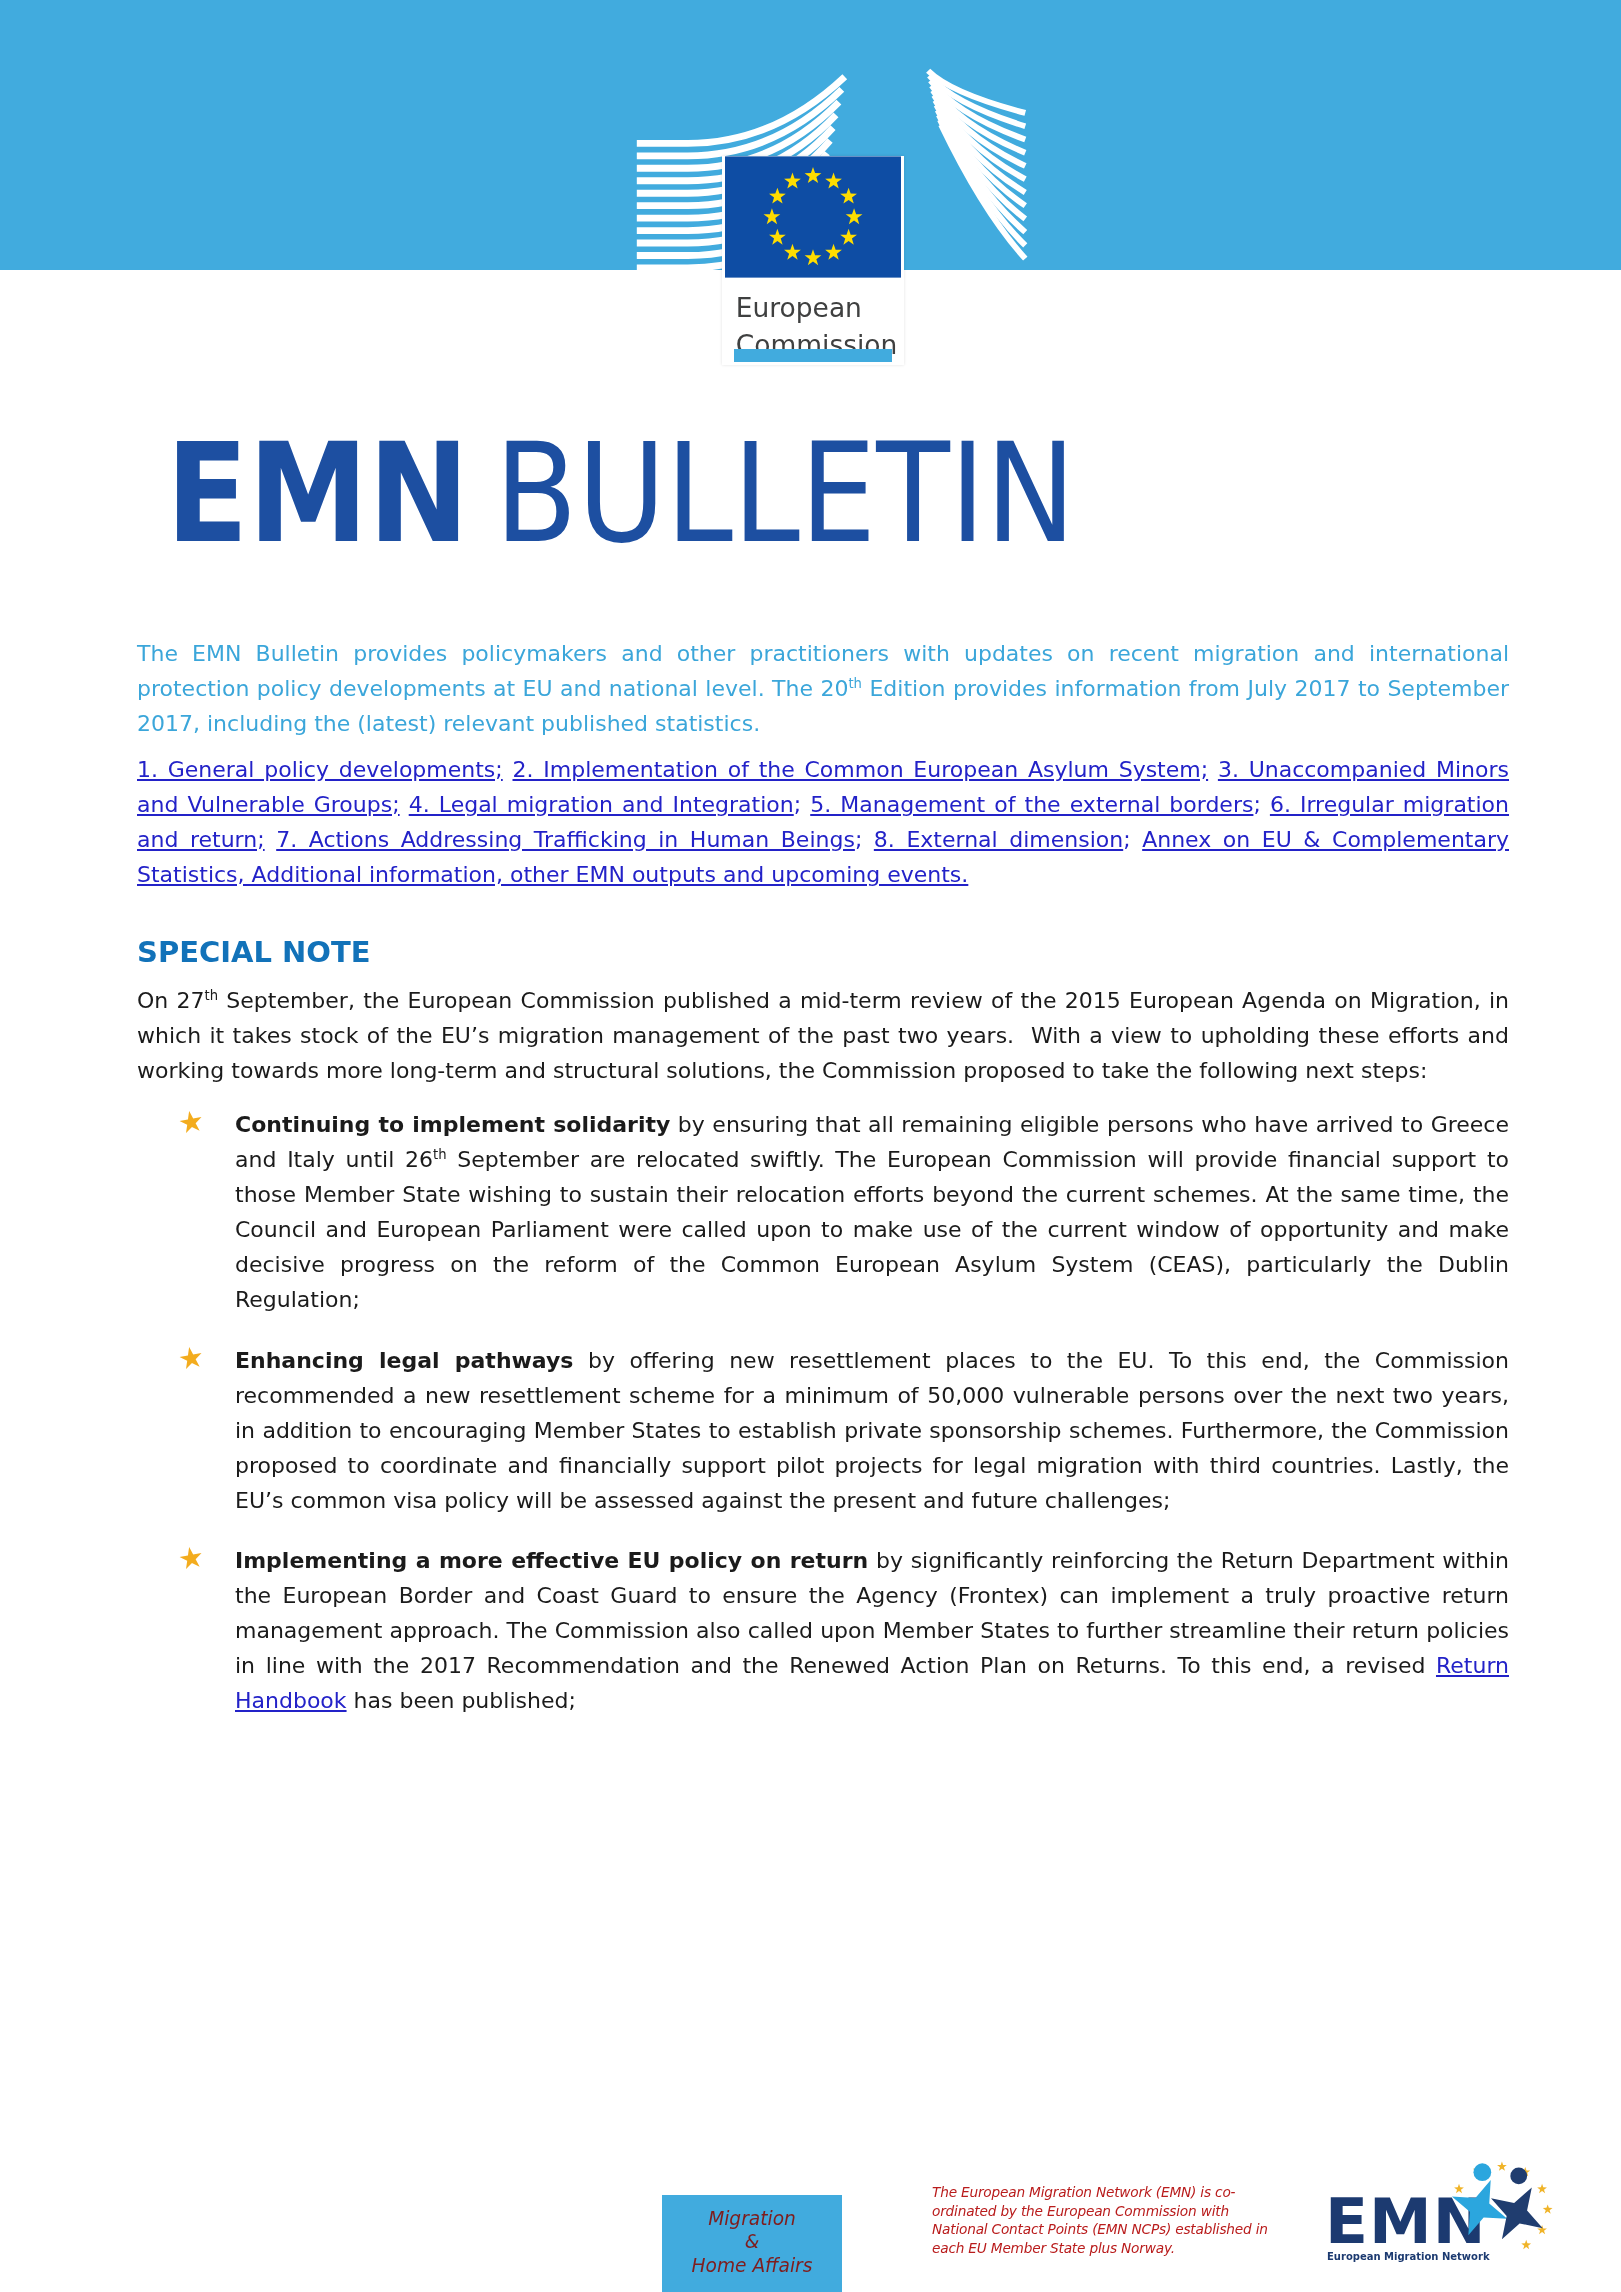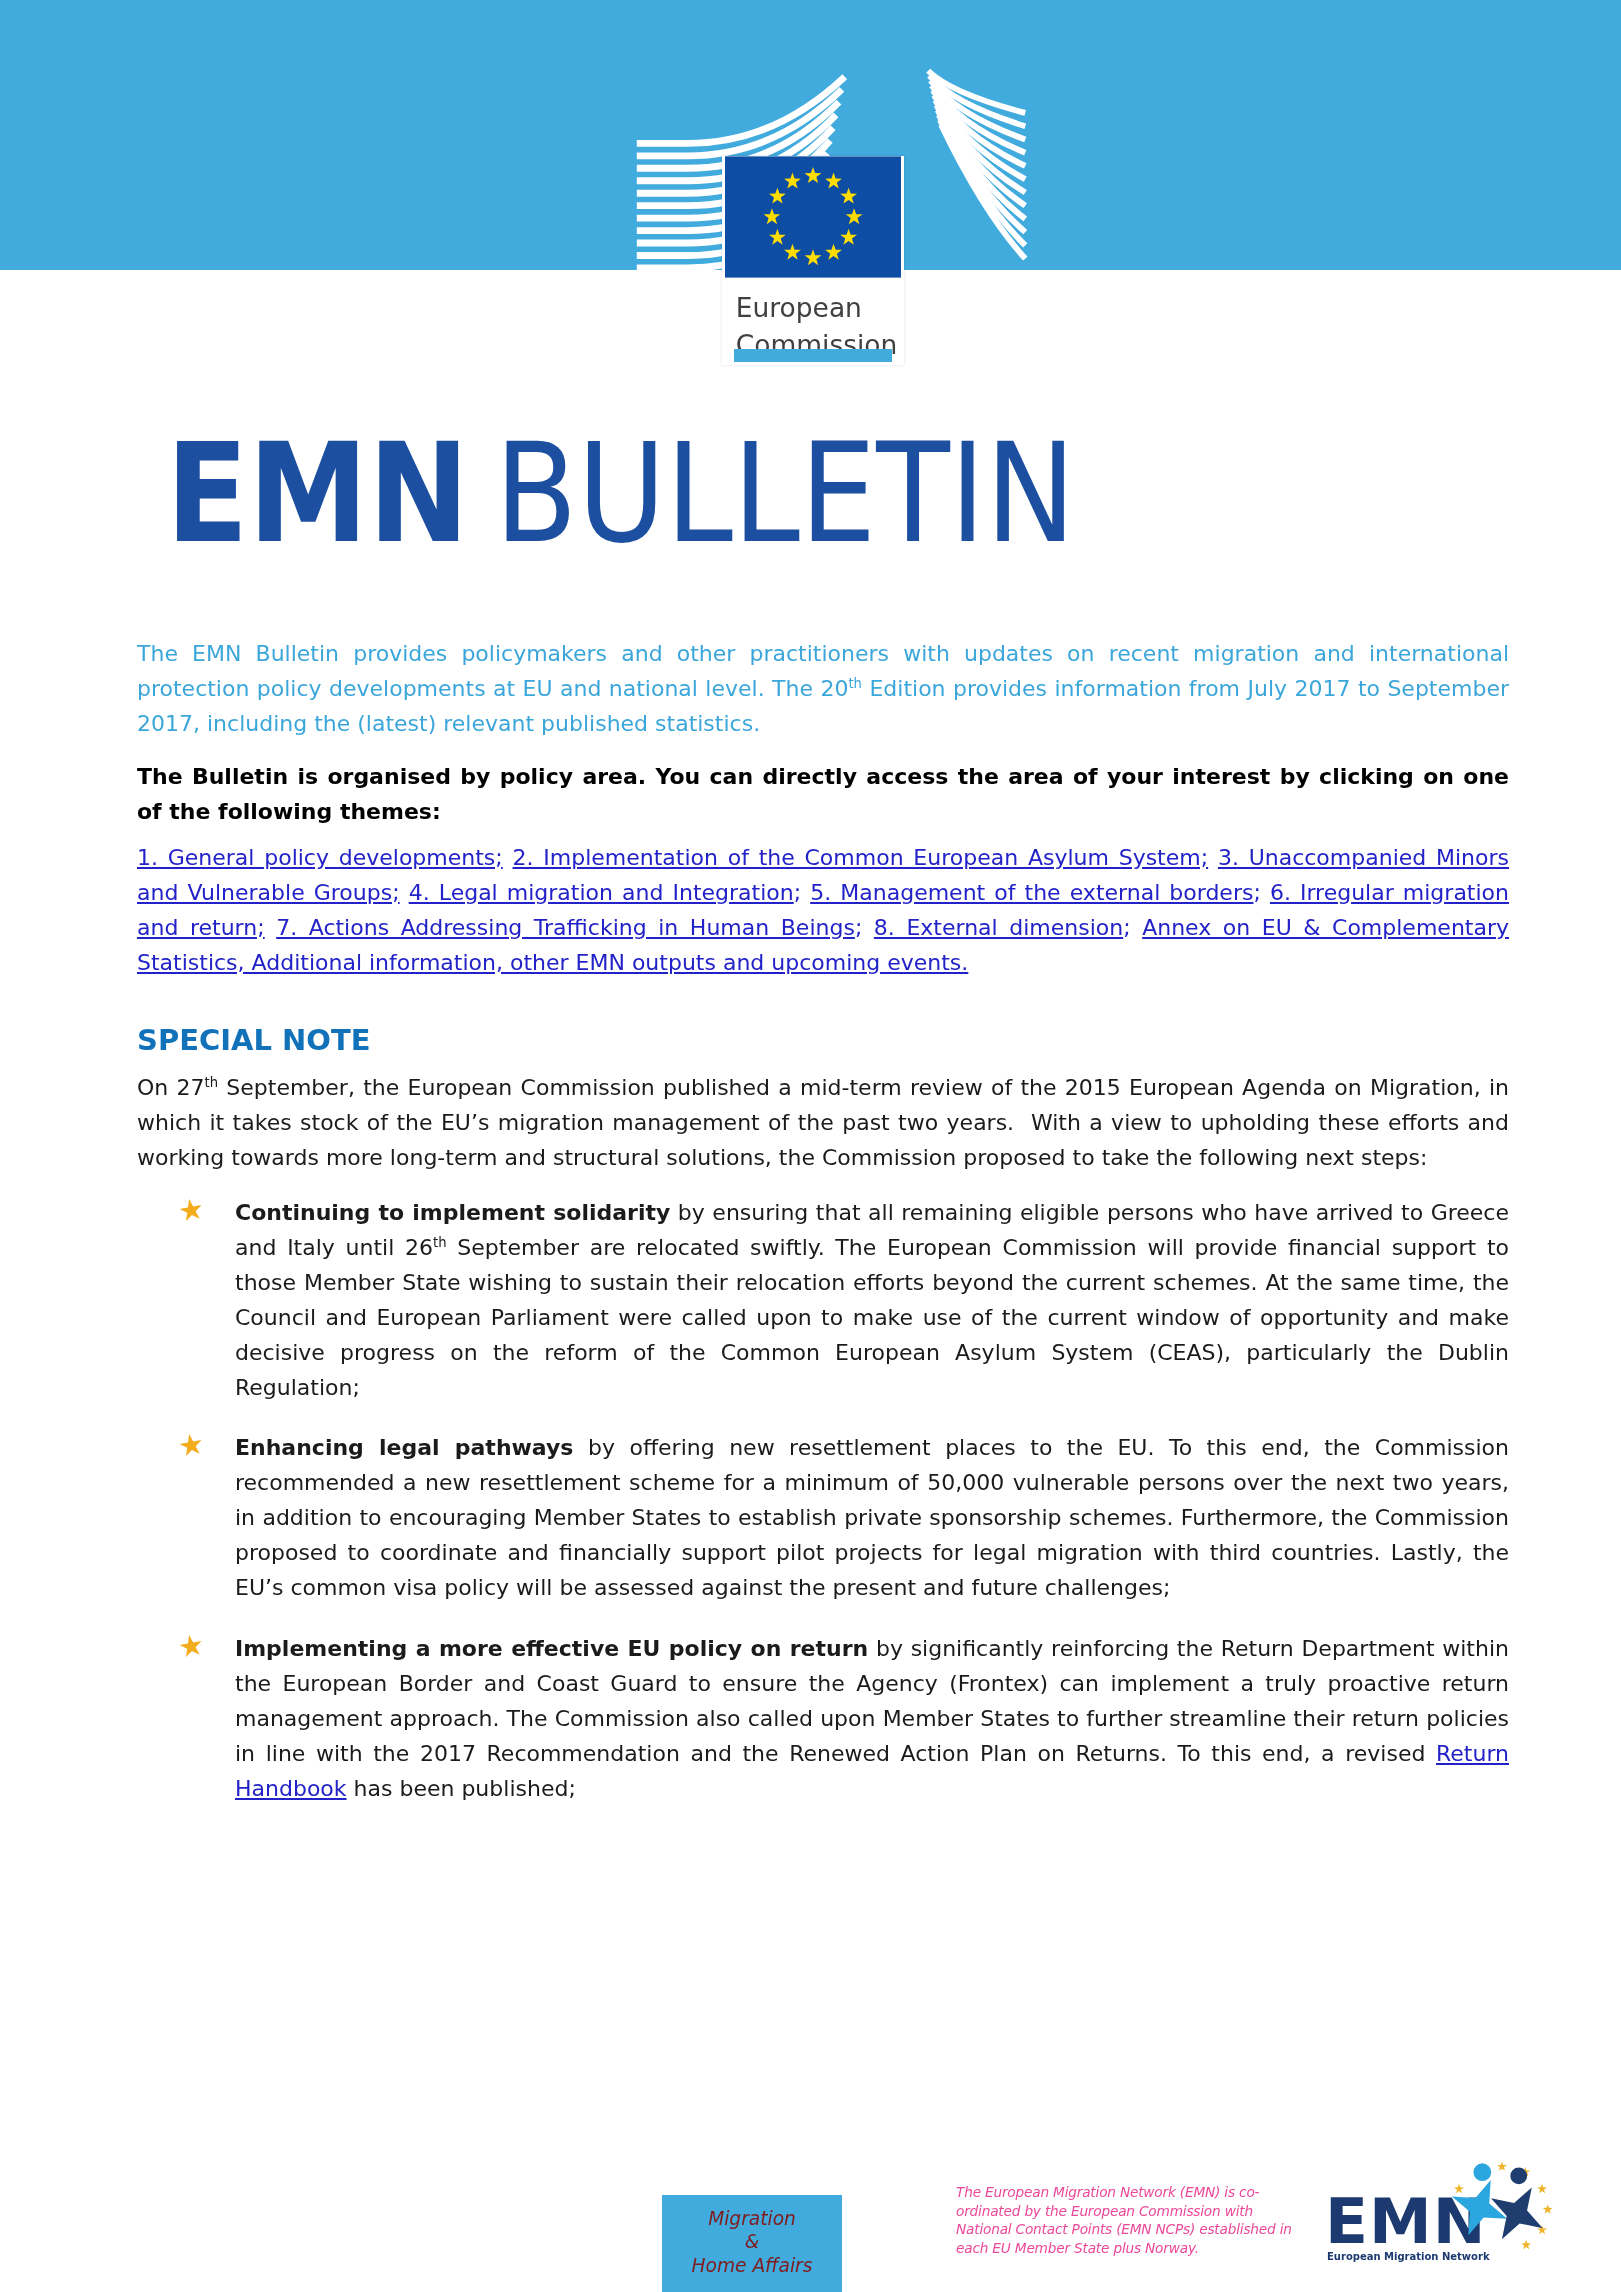--- a/index.html
+++ b/index.html
@@ -28,22 +28,22 @@
   .sn-body{margin-top:13.7px;}
   .bullets{margin-top:19.6px;}
   .bullet{position:relative;padding-left:98px;margin-bottom:25.5px;}
   .bullet .star{position:absolute;left:41px;top:-2px;font-size:29px;color:#F3AC1E;
                 transform:rotate(-10deg);}
   sup{font-size:60%;line-height:0;}
   
   .mha-box{position:absolute;left:662px;top:2195px;width:180px;height:98px;background:#41ABDE;
            color:#7f1d1d;font-style:italic;font-size:18.6px;line-height:23.5px;text-align:center;
            padding-top:11.8px;box-sizing:border-box;}
-  .foot-note{position:absolute;left:956px;top:2183px;width:343px;font-style:italic;
-             font-size:13.7px;line-height:18.6px;color:#ec4899;letter-spacing:-0.2px;}
+  .foot-note{position:absolute;left:932px;top:2183px;width:343px;font-style:italic;
+             font-size:13.7px;line-height:18.6px;color:#b91c1c;letter-spacing:-0.2px;}
   .emn-logo{position:absolute;left:1325px;top:2161px;width:240px;height:116px;}
   .emn-acronym{position:absolute;left:0;top:29px;font-size:63px;line-height:1;font-weight:bold;
                color:#1C3A70;letter-spacing:1px;}
   .emn-figures{position:absolute;left:118px;top:0;width:116px;height:98px;}
   .emn-caption{position:absolute;left:2px;top:90px;font-size:10px;font-weight:bold;color:#1C3A70;}
 </style>
 </head>
 <body>
 
 <svg width="0" height="0" style="position:absolute" aria-hidden="true">
@@ -110,21 +110,20 @@
   </div>
 
   <div class="main">
 
     <div class="doc-title">
       <span class="t-bold">EMN</span><span class="t-light">BULLETIN</span>
     </div>
 
     <p class="para intro"><span>The EMN Bulletin provides policymakers and other practitioners with updates on recent migration and international protection policy developments at EU and national level. The 20</span><sup>th</sup><span> Edition provides information from July 2017 to September 2017, including the (latest) relevant published statistics.</span></p>
 
-    <p class="para lead">The Bulletin is organised by policy area. You can directly access the area of your interest by clicking on one of the following themes:</p>
 
     <p class="para themes"><a class="doc-link" href="#">1. General policy developments;</a><span> </span><a class="doc-link" href="#">2. Implementation of the Common European Asylum System;</a><span> </span><a class="doc-link" href="#">3. Unaccompanied Minors and Vulnerable Groups;</a><span> </span><a class="doc-link" href="#">4. Legal migration and Integration</a><span>; </span><a class="doc-link" href="#">5. Management of the external borders</a><span>; </span><a class="doc-link" href="#">6. Irregular migration and return;</a><span> </span><a class="doc-link" href="#">7. Actions Addressing Trafficking in Human Beings</a><span>; </span><a class="doc-link" href="#">8. External dimension</a><span>; </span><a class="doc-link" href="#">Annex on EU &amp; Complementary Statistics, Additional information, other EMN outputs and upcoming events.</a></p>
 
     <div class="sn-heading">SPECIAL NOTE</div>
 
     <p class="para sn-body"><span>On 27</span><sup>th</sup><span> September, the European Commission published a mid-term review of the 2015 European Agenda on Migration, in which it takes stock of the EU’s migration management of the past two years.&nbsp; With a view to upholding these efforts and working towards more long-term and structural solutions, the Commission proposed to take the following next steps:</span></p>
 
     <div class="bullets">
       <div class="bullet">
         <span class="star">★</span>

